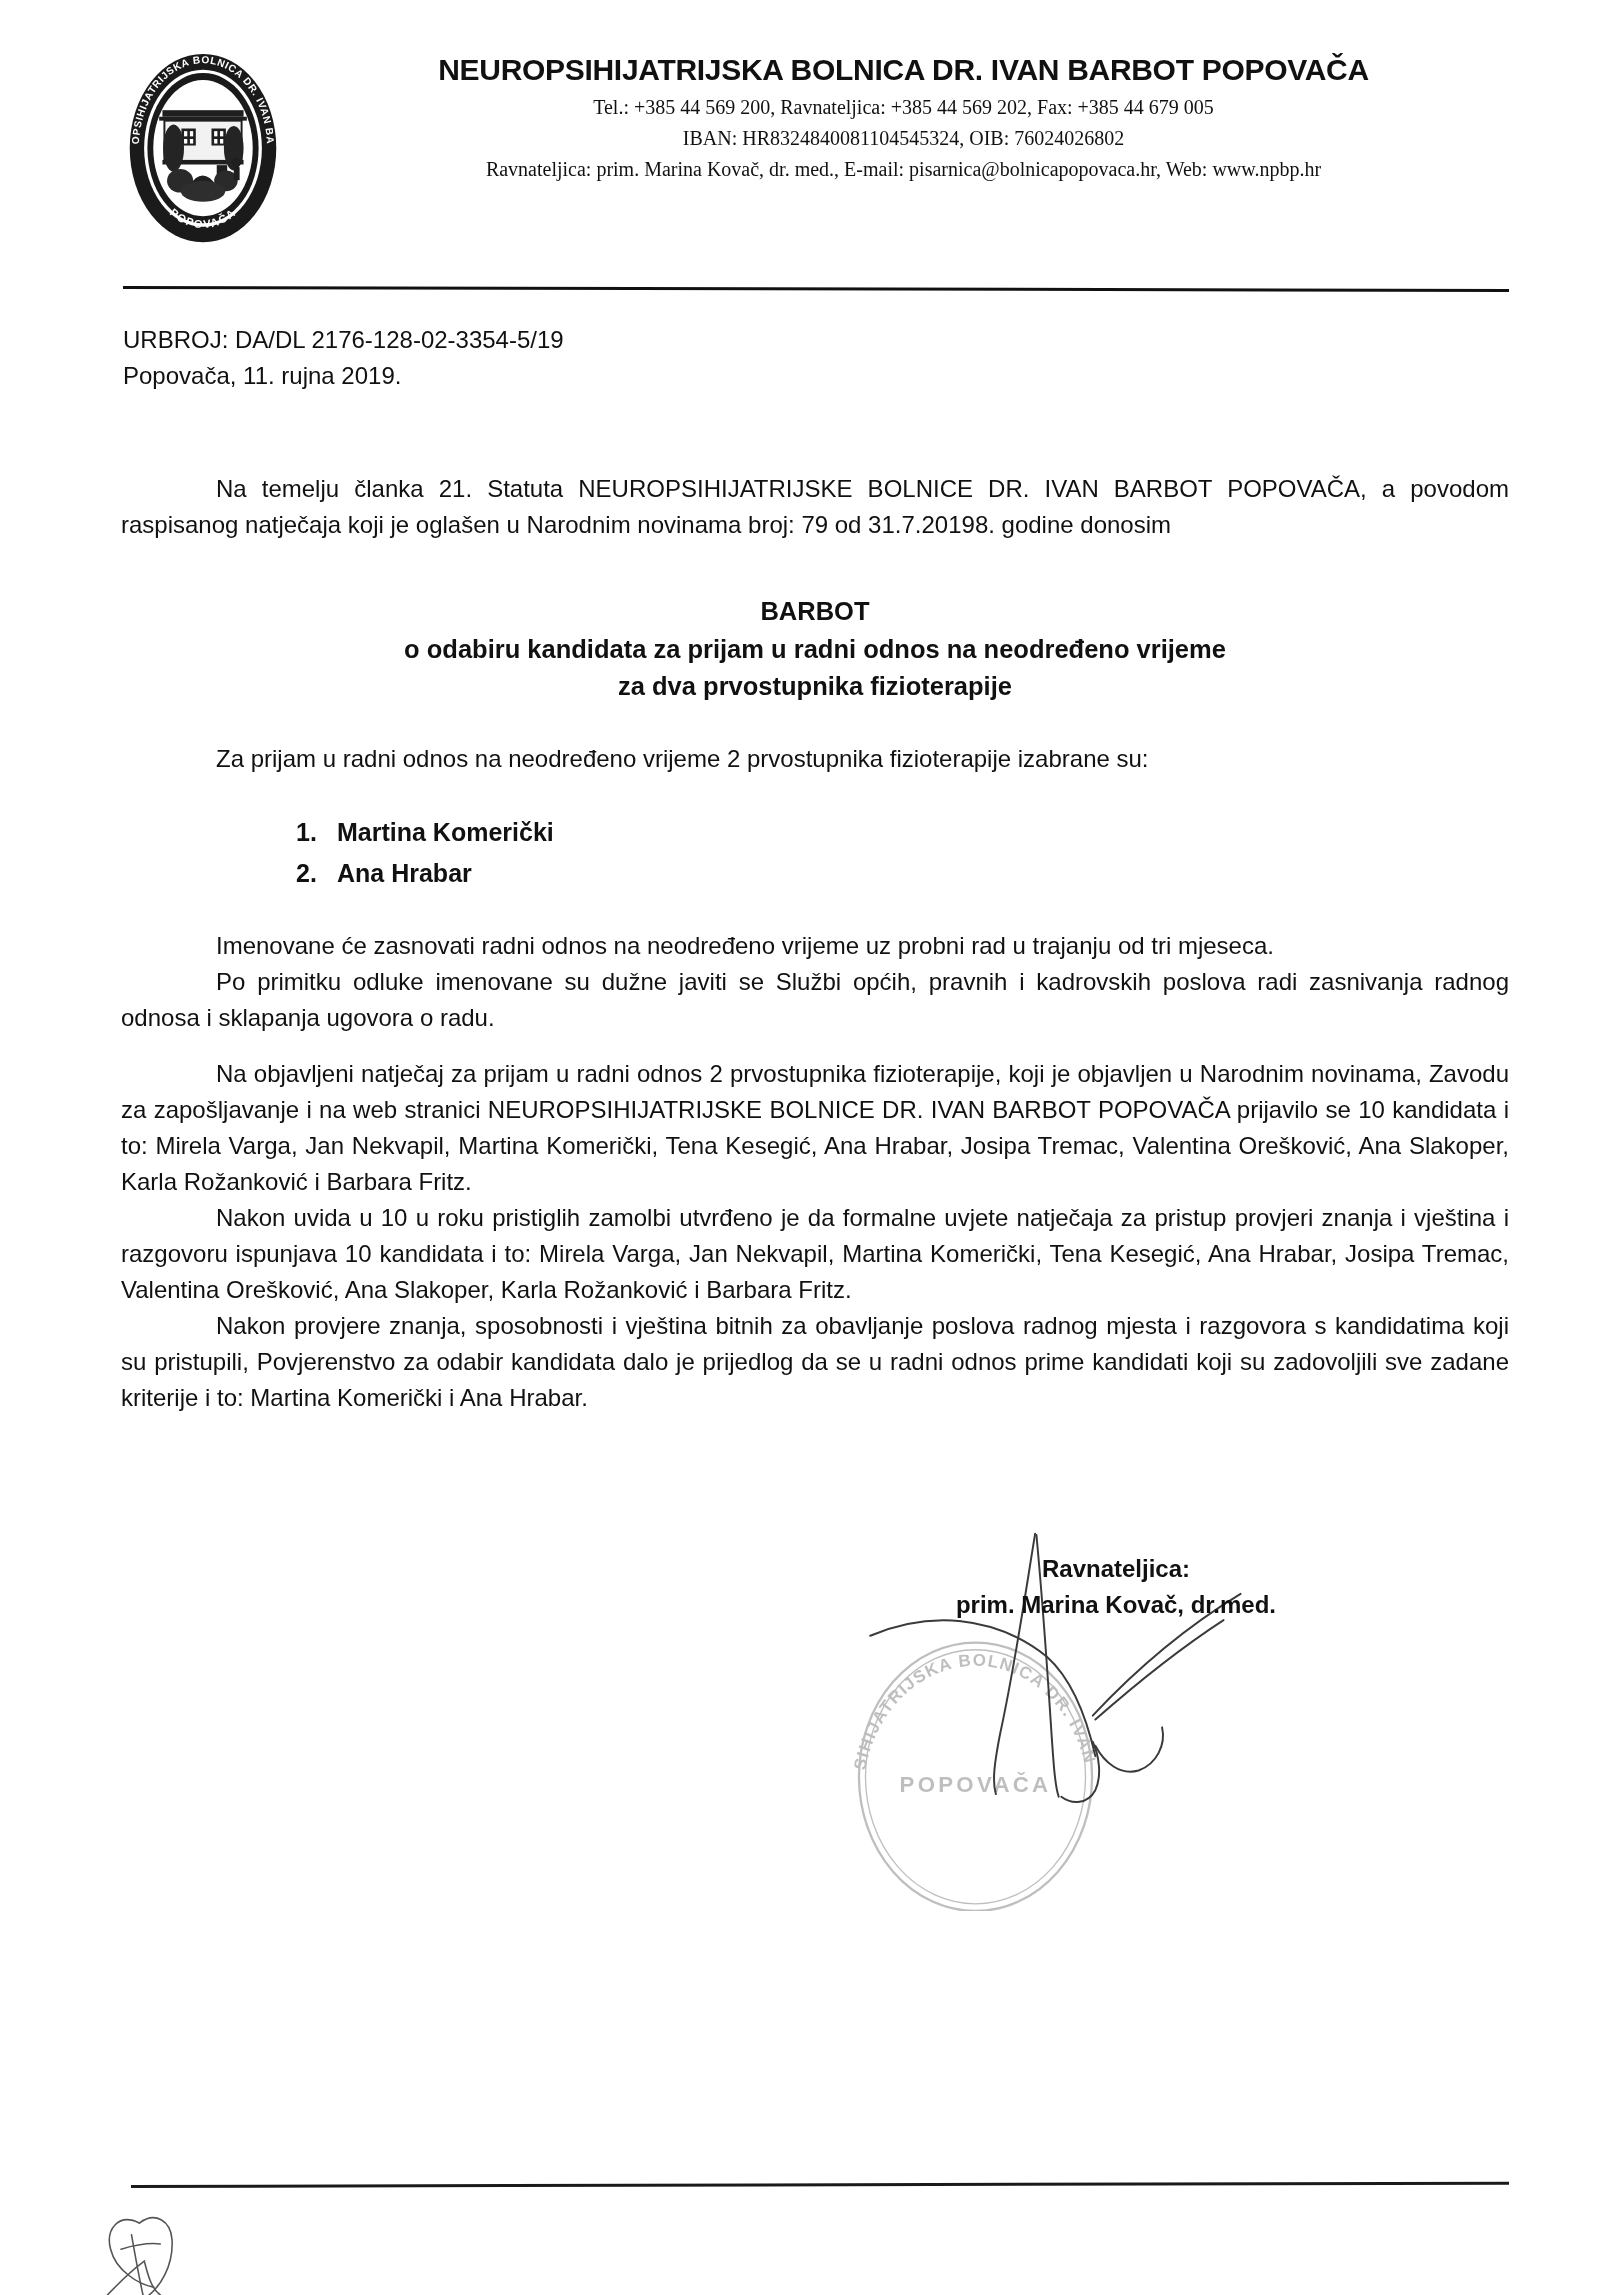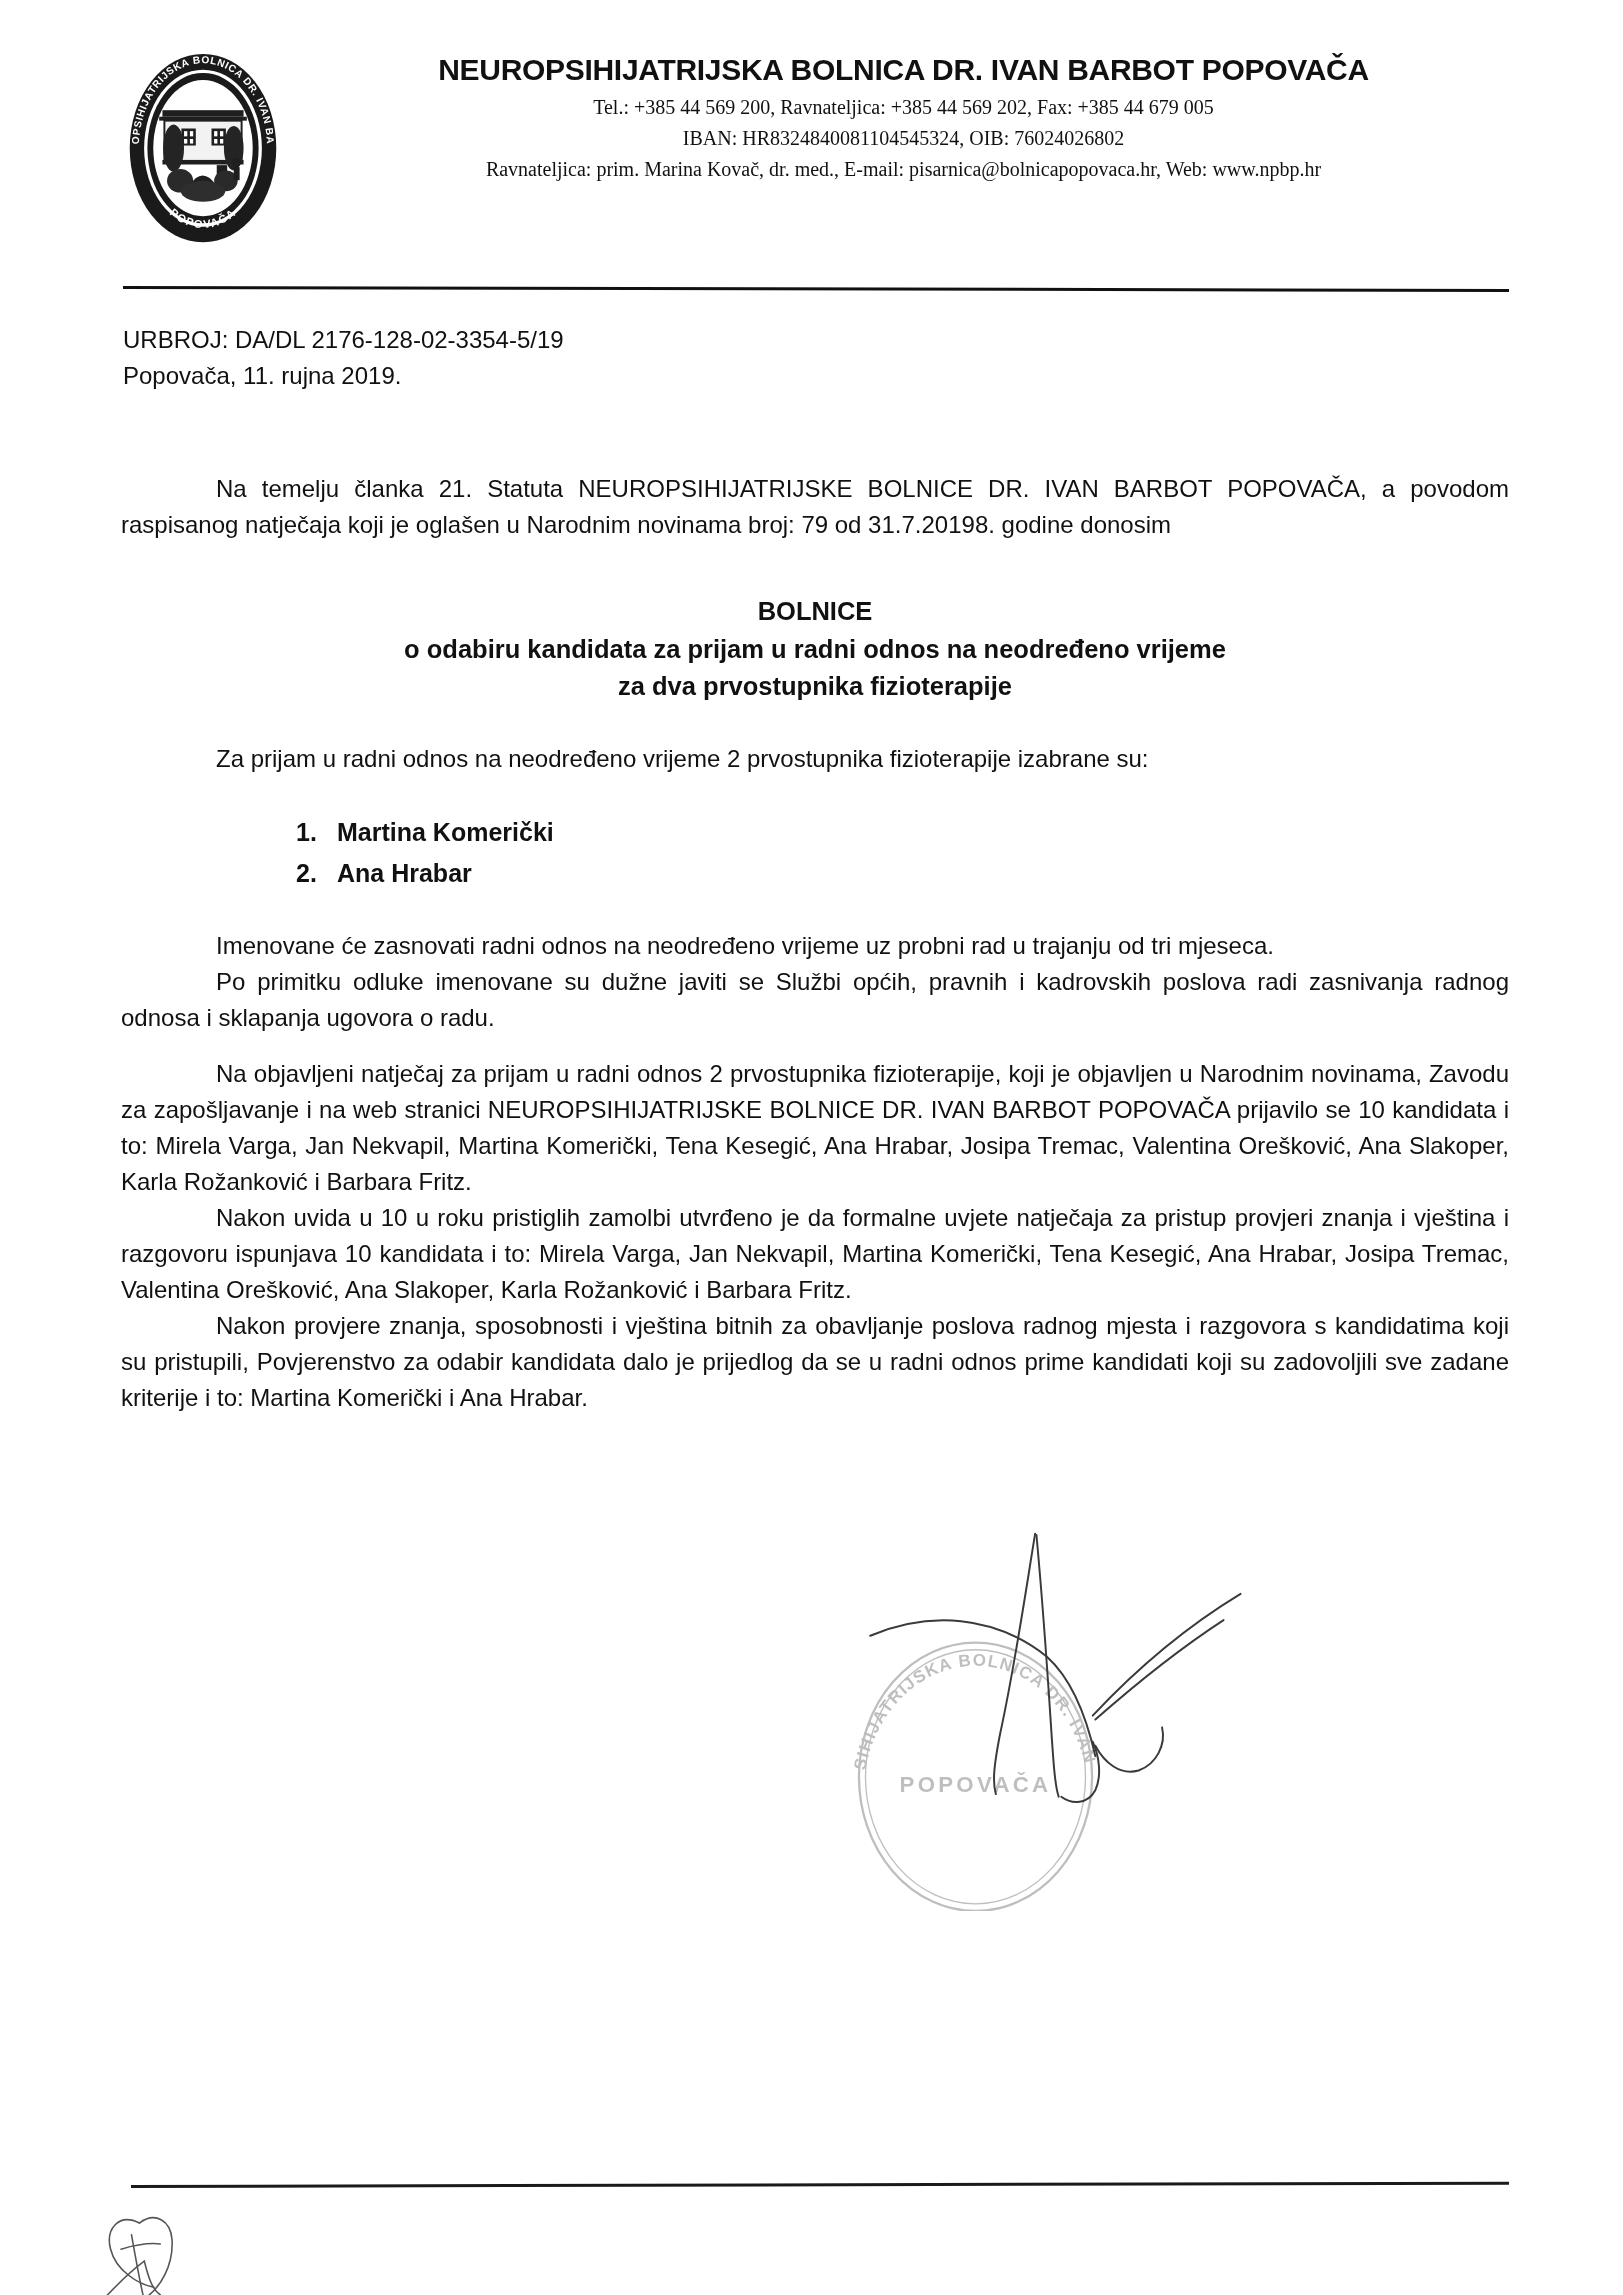--- a/index.html
+++ b/index.html
@@ -268,21 +268,21 @@
     <div>Popovača, 11. rujna 2019.</div>
   </div>
 
   <div class="body">
 
     <p class="just">Na temelju članka 21. Statuta NEUROPSIHIJATRIJSKE BOLNICE DR. IVAN BARBOT POPOVAČA, a povodom raspisanog natječaja koji je oglašen u Narodnim novinama broj: 79 od 31.7.20198. godine donosim</p>
 
     <div class="gap-lg"></div>
 
     <div class="title-block">
-      <div class="title-main">BOLNICE</div>
+      <div class="title-main">BARBOT</div>
       <div class="title-sub">o odabiru kandidata za prijam u radni odnos na neodređeno vrijeme</div>
       <div class="title-sub">za dva prvostupnika fizioterapije</div>
     </div>
 
     <div class="gap-md"></div>
 
     <p class="just">Za prijam u radni odnos na neodređeno vrijeme 2 prvostupnika fizioterapije  izabrane su:</p>
 
     <div class="gap-md"></div>
 
@@ -331,20 +331,24 @@
         <path d="M 314 24 C 322 110 330 220 336 312 C 340 372 342 406 348 424"></path>
         <path d="M 60 178 C 150 140 250 146 330 210 C 368 244 390 300 404 362"></path>
         <path d="M 352 424 C 368 436 392 436 404 414 C 414 392 410 362 400 340"></path>
         <path d="M 404 346 C 418 372 442 392 470 384 C 498 374 512 344 506 318"></path>
         <path d="M 400 300 C 460 236 540 166 626 114"></path>
         <path d="M 404 306 C 454 262 520 206 600 154"></path>
       </g>
     </svg>
   </div>
 
+  <div class="sig-area">
+    <div class="sig-line">Ravnateljica:</div>
+    <div class="sig-line">prim. Marina Kovač, dr.med.</div>
+  </div>
 
 
   <div class="footer-rule"></div>
   <div class="paraph">
     <svg viewBox="0 0 230 185" xmlns="http://www.w3.org/2000/svg" aria-hidden="true">
       <g fill="none" stroke="#555555" stroke-width="2.4" stroke-linecap="round">
         <path d="M 72 52 C 40 36 20 62 28 92 C 36 124 70 146 94 150"></path>
         <path d="M 72 52 C 96 34 120 48 122 78 C 124 118 104 150 82 166"></path>
         <path d="M 60 70 C 66 104 72 138 78 164"></path>
         <path d="M 44 92 C 64 86 86 82 104 84"></path>

